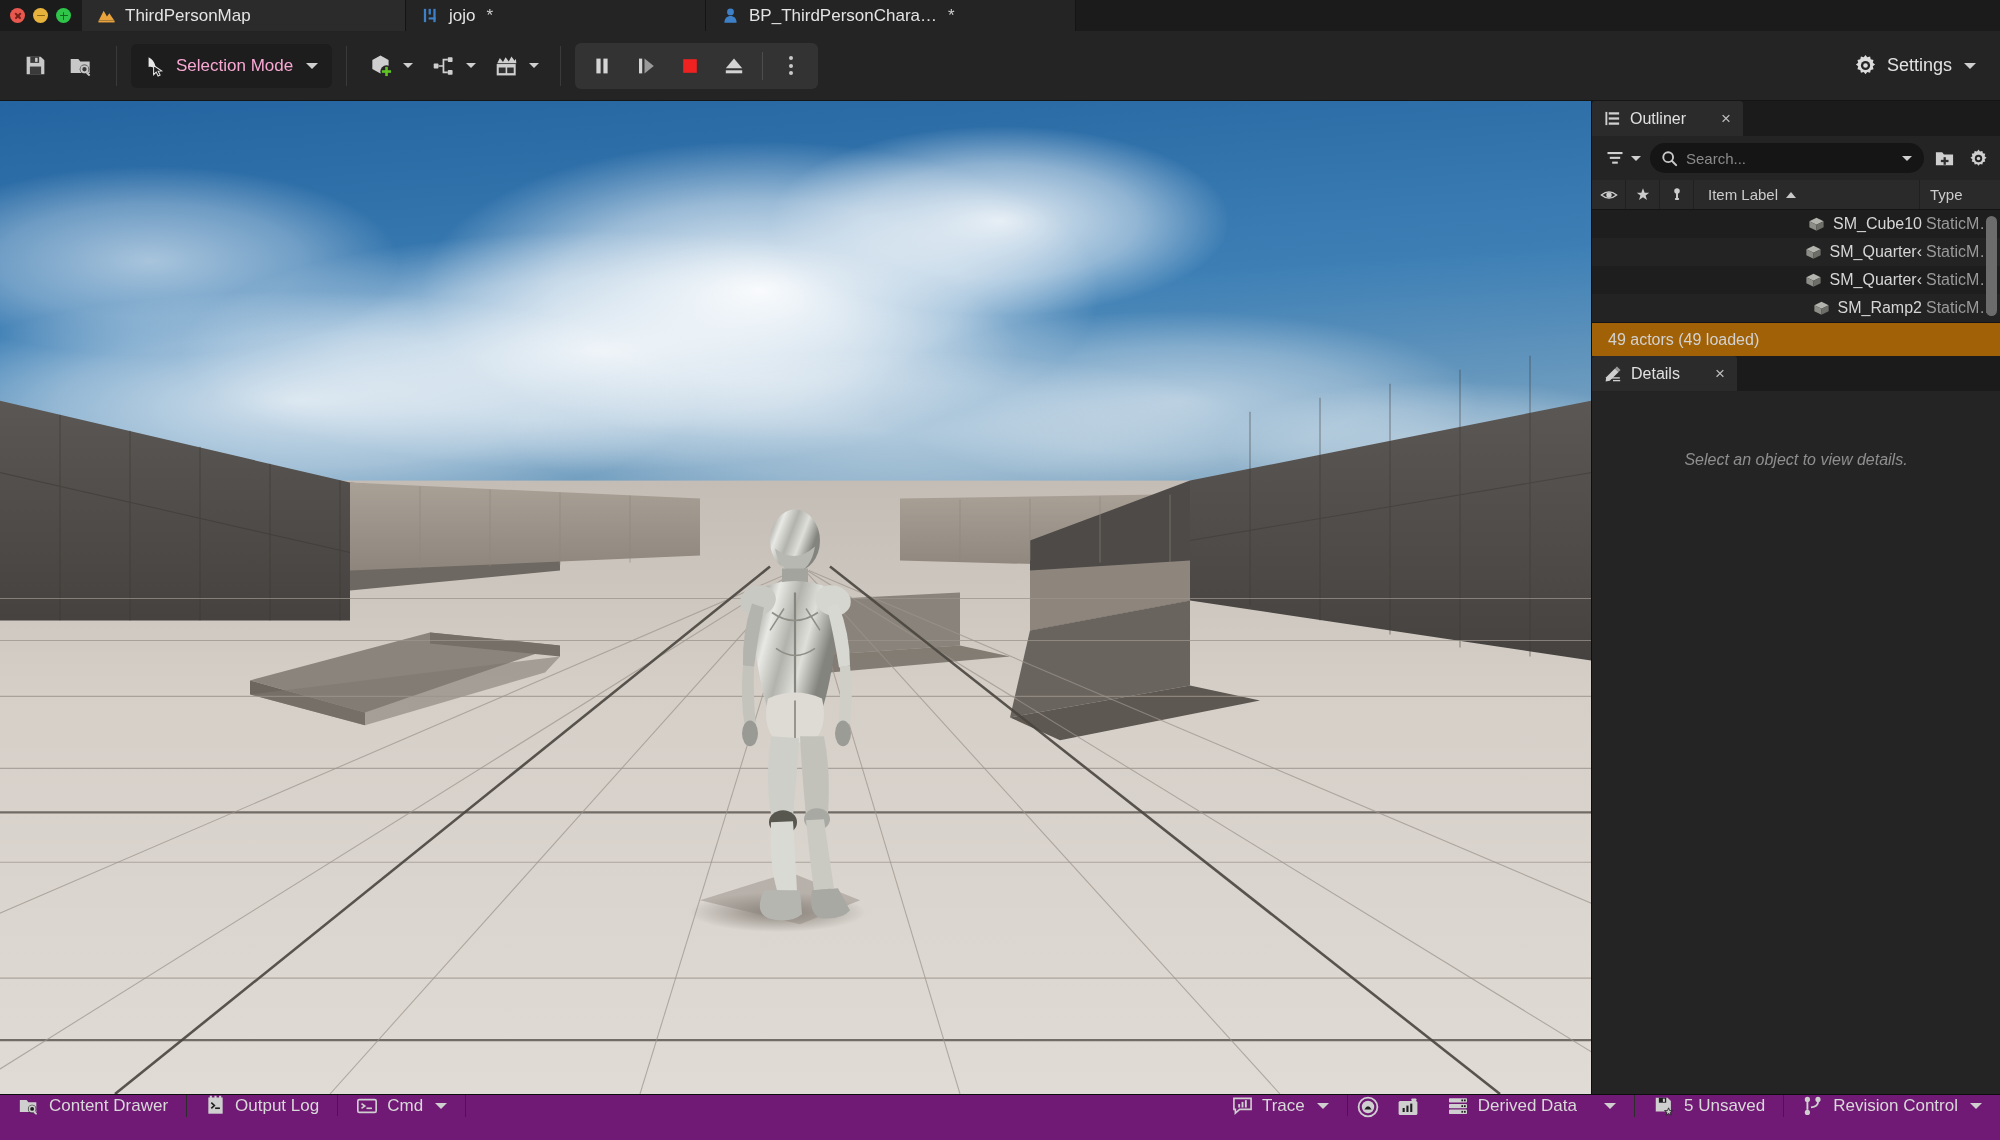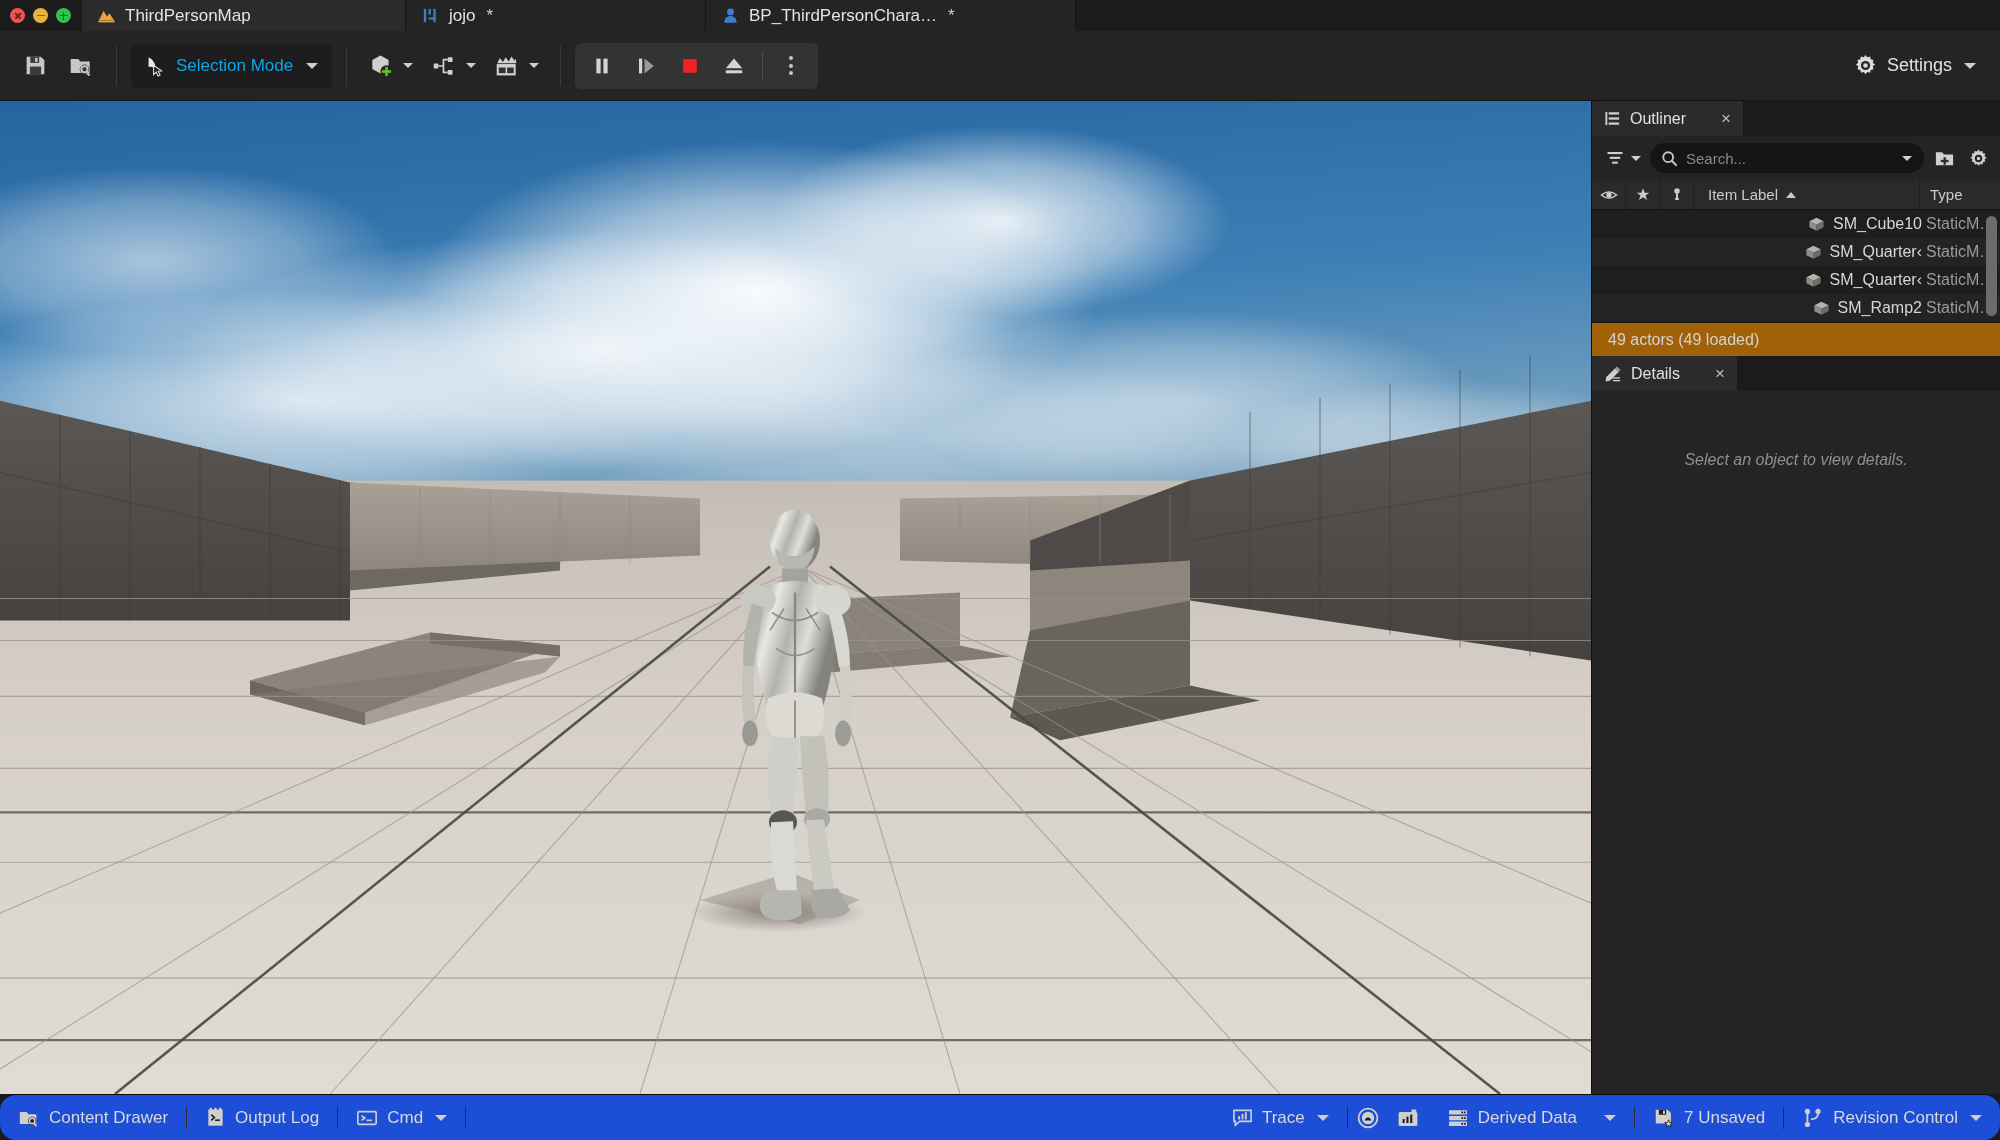--- a/index.html
+++ b/index.html
@@ -54,21 +54,21 @@
   .tb-btn {
     height: 42px; min-width: 42px; border-radius: 5px;
     display: flex; align-items: center; justify-content: center;
     gap: 6px; color: #dcdcdc; font-size: 16px; cursor: pointer; padding: 0 7px;
     background: transparent;
   }
   .tb-divider { width: 1px; height: 40px; background: #3a3a3a; margin: 0 14px; }
   .mode-btn {
     background: #1d1d1d; border-radius: 6px; height: 44px;
     display: flex; align-items: center; gap: 10px; padding: 0 14px 0 13px;
-    color: #0ea5e9; font-size: 17px; cursor: pointer;
+    color: #f9a8d4; font-size: 17px; cursor: pointer;
   }
   .caret { width: 0; height: 0; border-left: 6px solid transparent; border-right: 6px solid transparent;
            border-top: 6.5px solid #cfcfcf; display: inline-block; margin-left: 3px; }
   .caret.sm { border-left-width: 5px; border-right-width: 5px; border-top-width: 5.5px; }
 
   .play-group {
     background: #333333; border-radius: 6px; height: 46px;
     display: flex; align-items: center; padding: 0 6px; gap: 2px;
   }
   .play-btn { width: 42px; height: 40px; display: flex; align-items: center; justify-content: center;
@@ -150,23 +150,22 @@
     padding-left: 16px; font-size: 16px; color: #d2d2d2; border-top: 1px solid #141414;
   }
 
   .details-panel { flex: 1 1 auto; display: flex; flex-direction: column; min-height: 0; }
   .details-body { flex: 1 1 auto; background: #242424; display: flex; justify-content: center;
                   padding-top: 60px; }
   .details-msg { font-size: 16px; font-style: italic; color: #8f8f8f; }
 
   
   .statusbar {
-    height: 46px; flex: 0 0 46px; background: #1d4ed8; display: flex; align-items: center;
+    height: 46px; flex: 0 0 46px; background: #701a75; display: flex; align-items: flex-start;
     border-top: 1px solid #0d0d0d;
-    border-radius: 16px;
   }
   .sb-btn {
     display: flex; align-items: center; gap: 9px; padding: 0 18px;
     color: #d8d8d8; font-size: 17px; cursor: pointer; border-right: 1px solid #2c2c2c;
   }
   .sb-btn.noborder { border-right: none; }
   .sb-sep { width: 1px; background: #2c2c2c; }
   .cmd-input {
     flex: 0 0 470px; margin: 7px 0 7px 12px; background: #141414; border: 1px solid #2b2b2b;
     border-radius: 3px; display: flex; align-items: center; padding: 0 12px;
@@ -804,21 +803,21 @@
 
     <div class="sb-btn">
       <span>
         <svg width="22" height="22" viewBox="0 0 24 24">
           <path d="M3 3 H16 L19.5 6.5 V18 H3 Z" fill="#cfcfcf"></path>
           <rect x="6.4" y="3" width="8" height="5.4" fill="#1e1e1e"></rect>
           <rect x="10.8" y="4" width="2.2" height="3.5" fill="#cfcfcf"></rect>
           <path d="M17 14 L18.2 17 L21.4 17 L18.8 19 L19.8 22 L17 20.2 L14.2 22 L15.2 19 L12.6 17 L15.8 17 Z" fill="#cfcfcf" stroke="#1e1e1e" stroke-width="0.9"></path>
         </svg>
       </span>
-      <span>7 Unsaved</span>
+      <span>5 Unsaved</span>
     </div>
 
     <div class="sb-btn noborder">
       <span>
         <svg width="22" height="22" viewBox="0 0 22 22">
           <circle cx="5.4" cy="4.4" r="2.6" fill="#cfcfcf"></circle>
           <circle cx="16" cy="4.4" r="2.6" fill="#cfcfcf"></circle>
           <circle cx="5.4" cy="17.4" r="2.6" fill="#cfcfcf"></circle>
           <path d="M5.4 7 V14.8" stroke="#cfcfcf" stroke-width="1.9"></path>
           <path d="M16 7 Q16 11.6 9 12.4" stroke="#cfcfcf" stroke-width="1.9" fill="none"></path>

